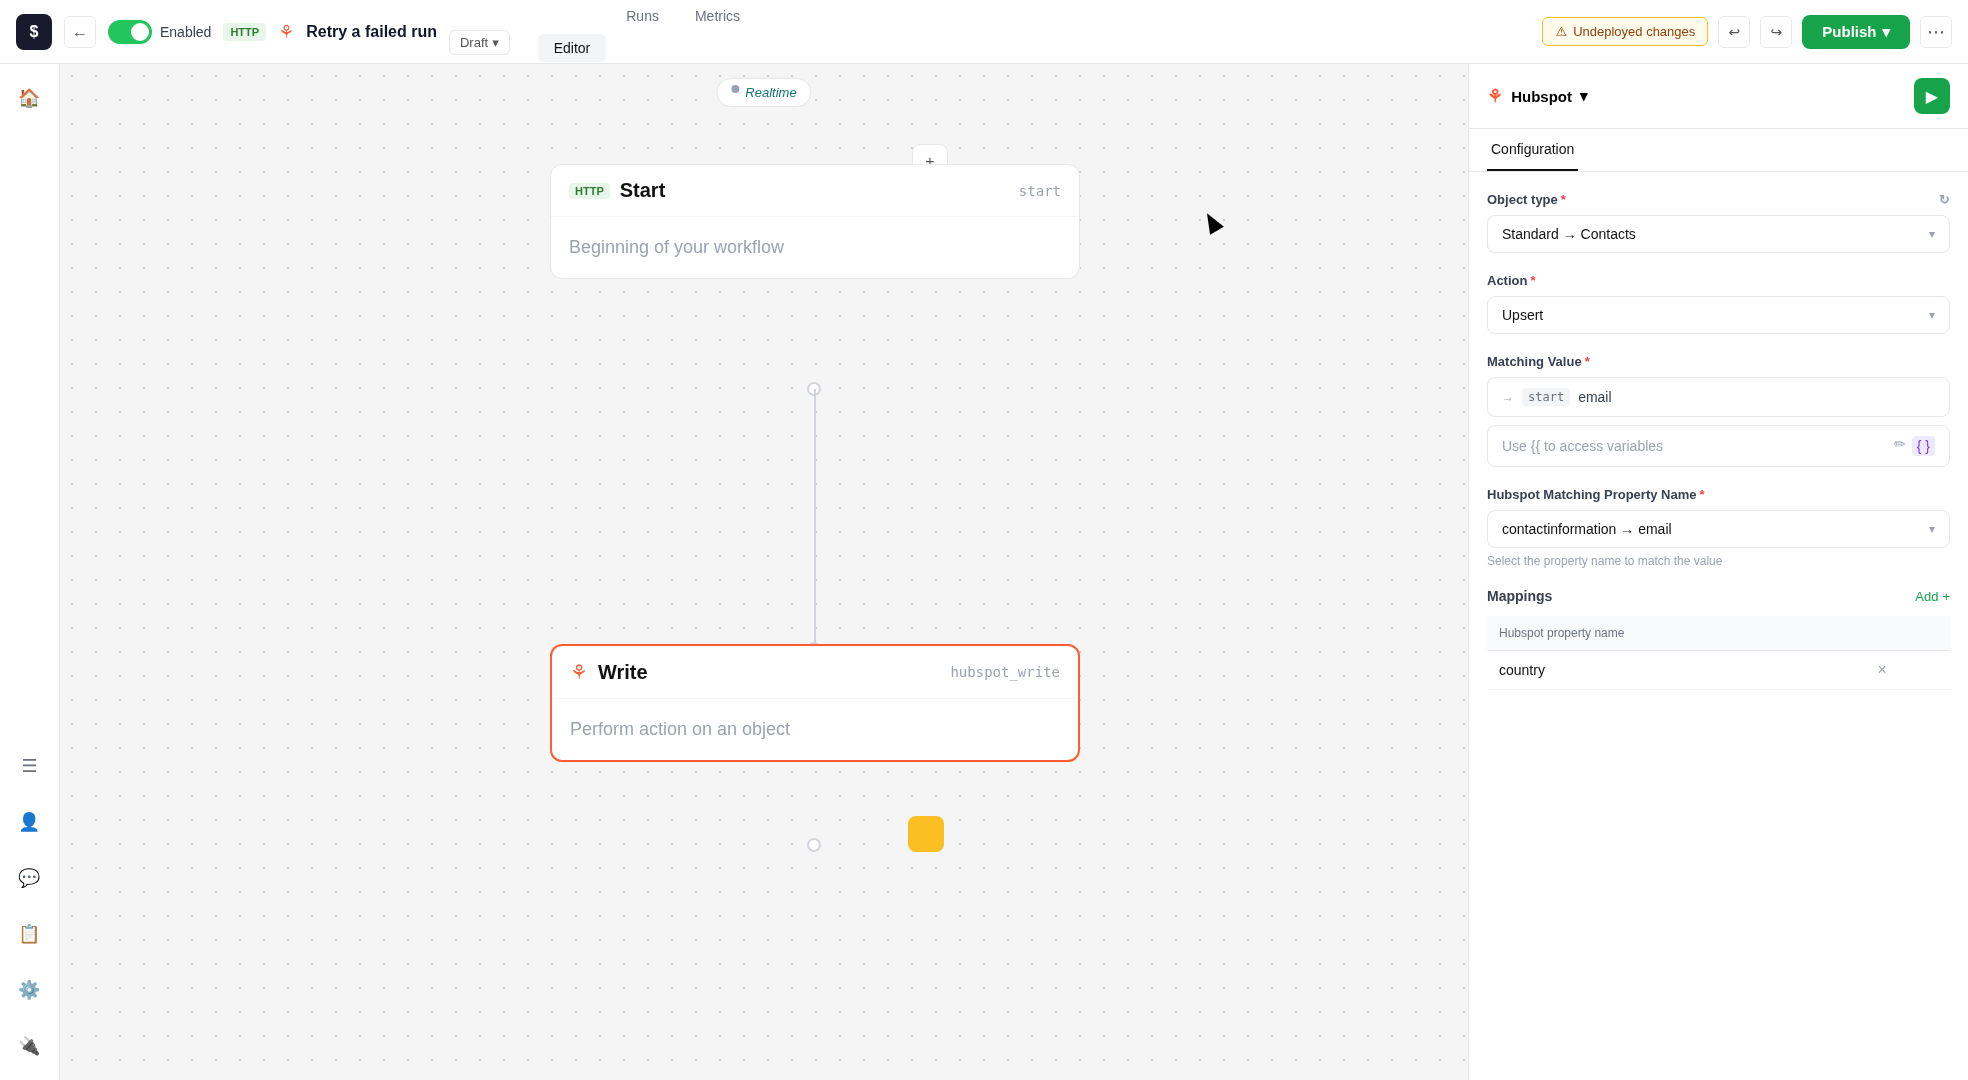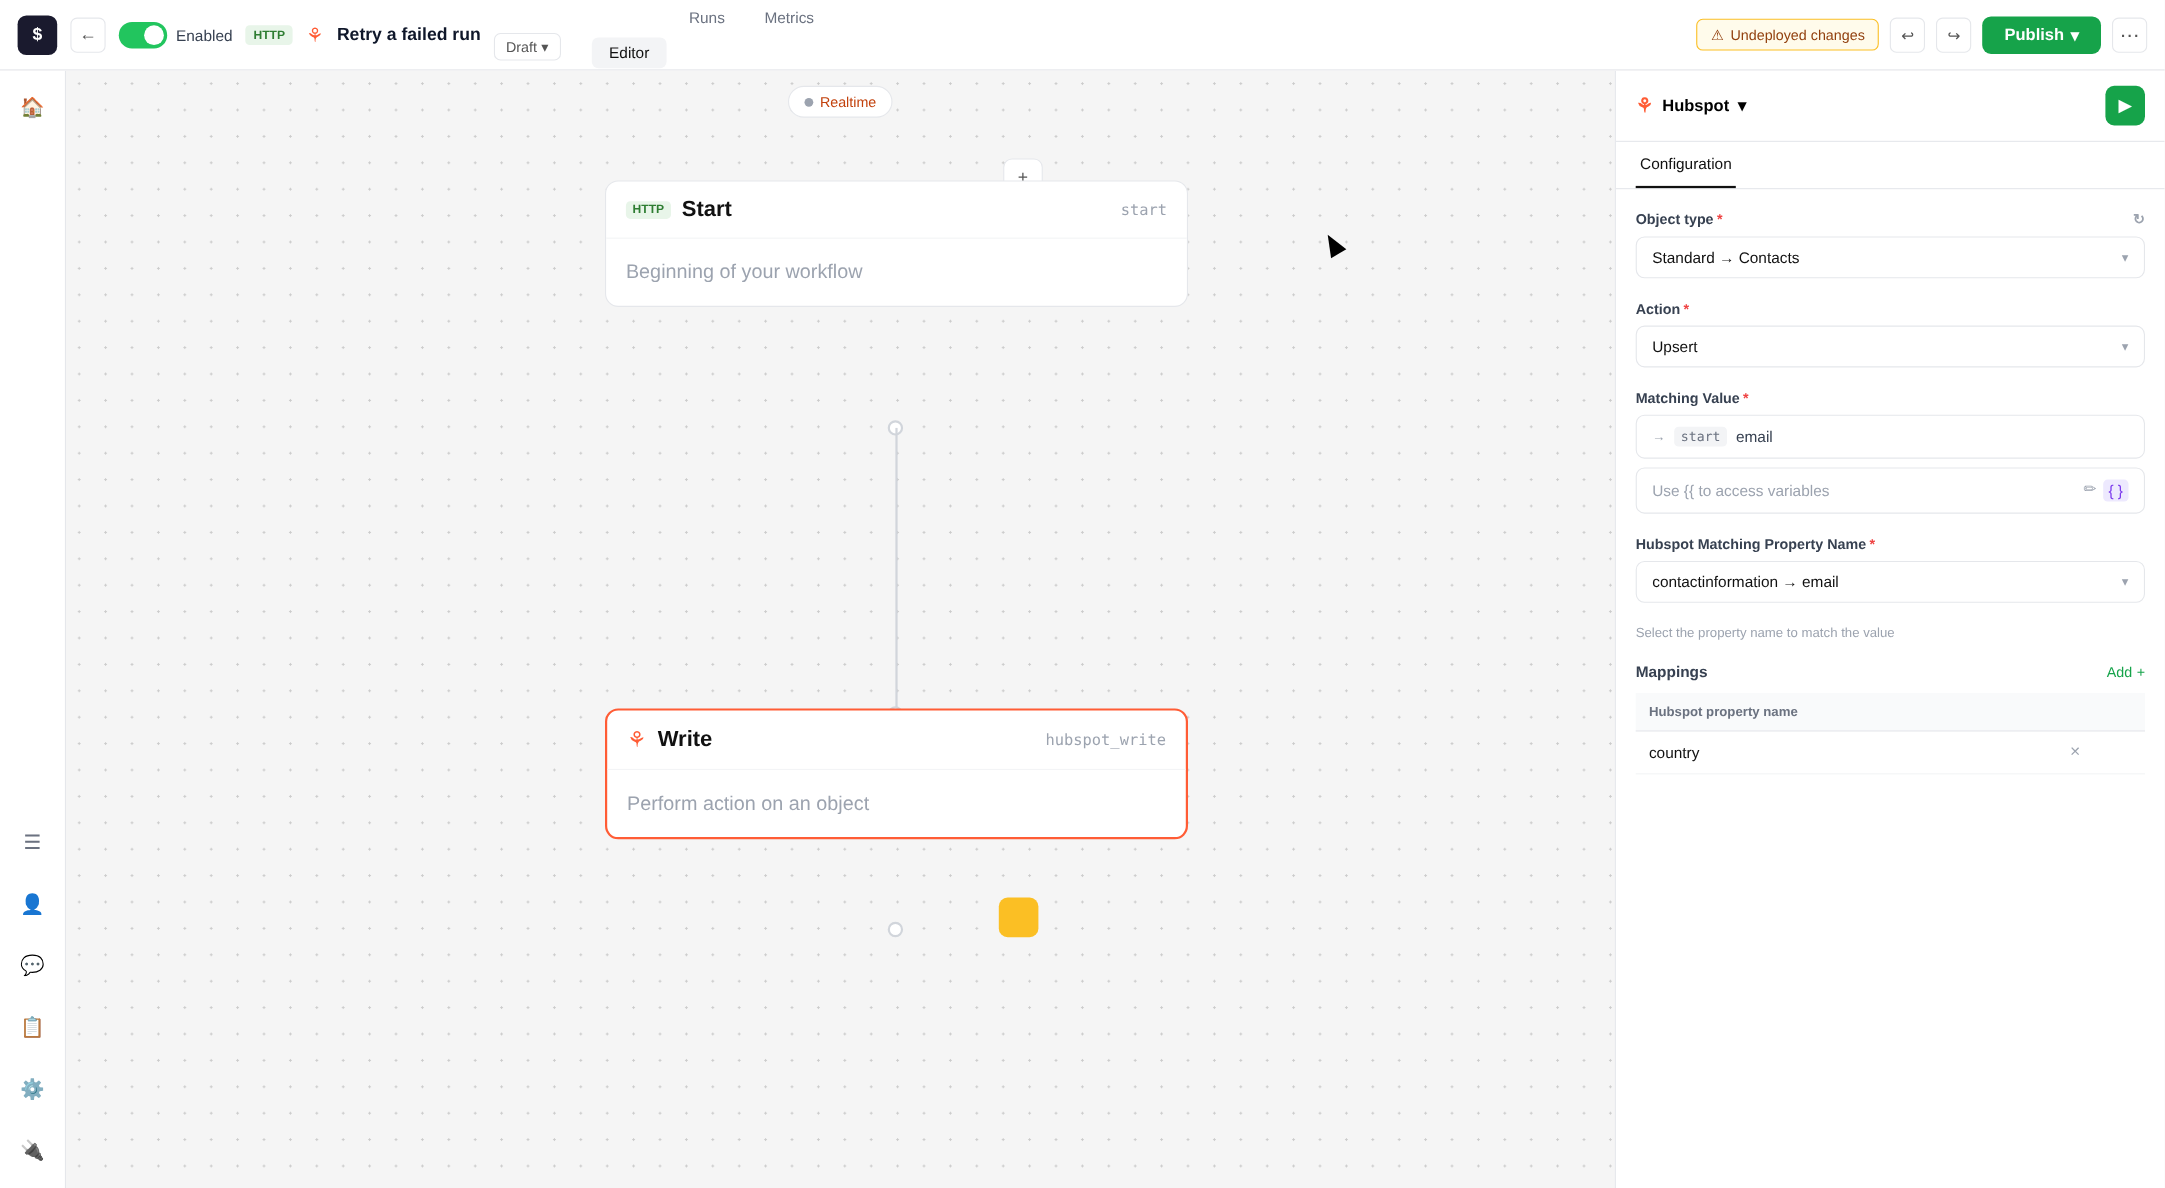--- a/index.html
+++ b/index.html
@@ -270,51 +270,51 @@
       width: 100%;
       border: 1px solid #e5e7eb; border-radius: 8px;
       padding: 10px 14px; font-size: 14px; color: #9ca3af;
       display: flex; align-items: center; justify-content: space-between;
       background: #fff;
     }
     .var-icons { display: flex; gap: 6px; }
     .var-icon { color: #9ca3af; cursor: pointer; font-size: 14px; }
     .var-icon.purple { color: #7c3aed; background: #ede9fe; border-radius: 4px; padding: 2px 5px; }
 
-    .hint-text { font-size: 12px; color: #9ca3af; margin-top: 20px; }
+    .hint-text { font-size: 12px; color: #9ca3af; margin-top: 6px; }
 
     .mappings-header {
       display: flex; align-items: center; justify-content: space-between;
       margin-bottom: 12px;
     }
     .mappings-title { font-size: 14px; font-weight: 600; color: #374151; }
     .add-btn {
       display: flex; align-items: center; gap: 4px;
       color: #16a34a; font-size: 13px; font-weight: 500; cursor: pointer;
     }
 
     .mappings-table { width: 100%; border-collapse: collapse; }
     .mappings-table th {
       text-align: left; padding: 10px 12px;
-      background: #f9fafb; font-size: 12px; font-weight: 700;
+      background: #f9fafb; font-size: 12px; font-weight: 400;
       color: #6b7280; border-bottom: 1px solid #e5e7eb;
     }
     .mappings-table td {
       padding: 10px 12px; font-size: 14px; color: #111;
       border-bottom: 1px solid #f3f4f6;
     }
     .delete-row-btn { color: #9ca3af; cursor: pointer; font-size: 16px; }
     .realtime-btn {
       position: absolute;
       top: 14px; left: 50%;
       transform: translateX(-50%);
-      display: flex; align-items: center; gap: 6px;
+      display: flex; align-items: flex-start; gap: 6px;
       background: #fff; border: 1px solid #e5e7eb;
       border-radius: 20px; padding: 6px 14px;
-      font-size: 13px; color: #c2410c; cursor: pointer;
+      font-size: 13px; color: #0f766e; cursor: pointer; font-style: italic;
     }
     .realtime-dot { width: 8px; height: 8px; background: #9ca3af; border-radius: 50%; }
 
     
     .canvas-side-tools {
       position: absolute;
       top: 80px; right: 520px;
       display: flex; flex-direction: column; gap: 8px;
     }
     .canvas-tool {

